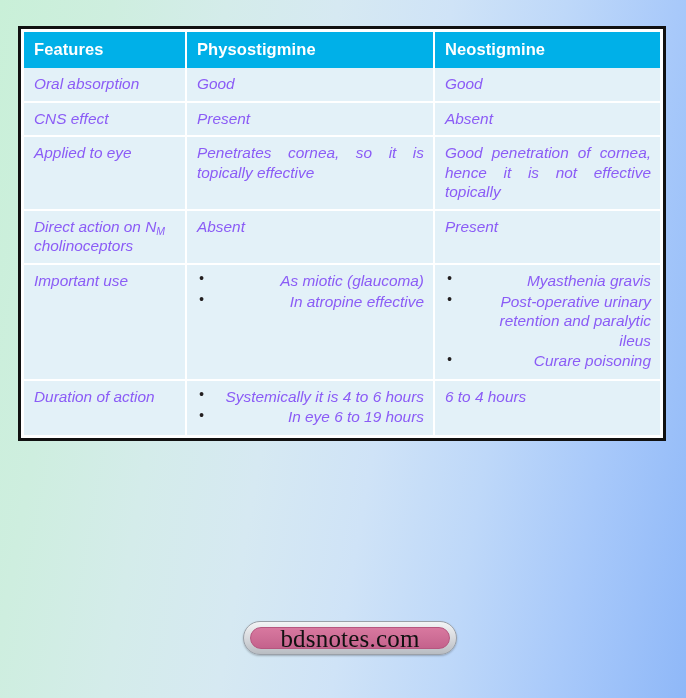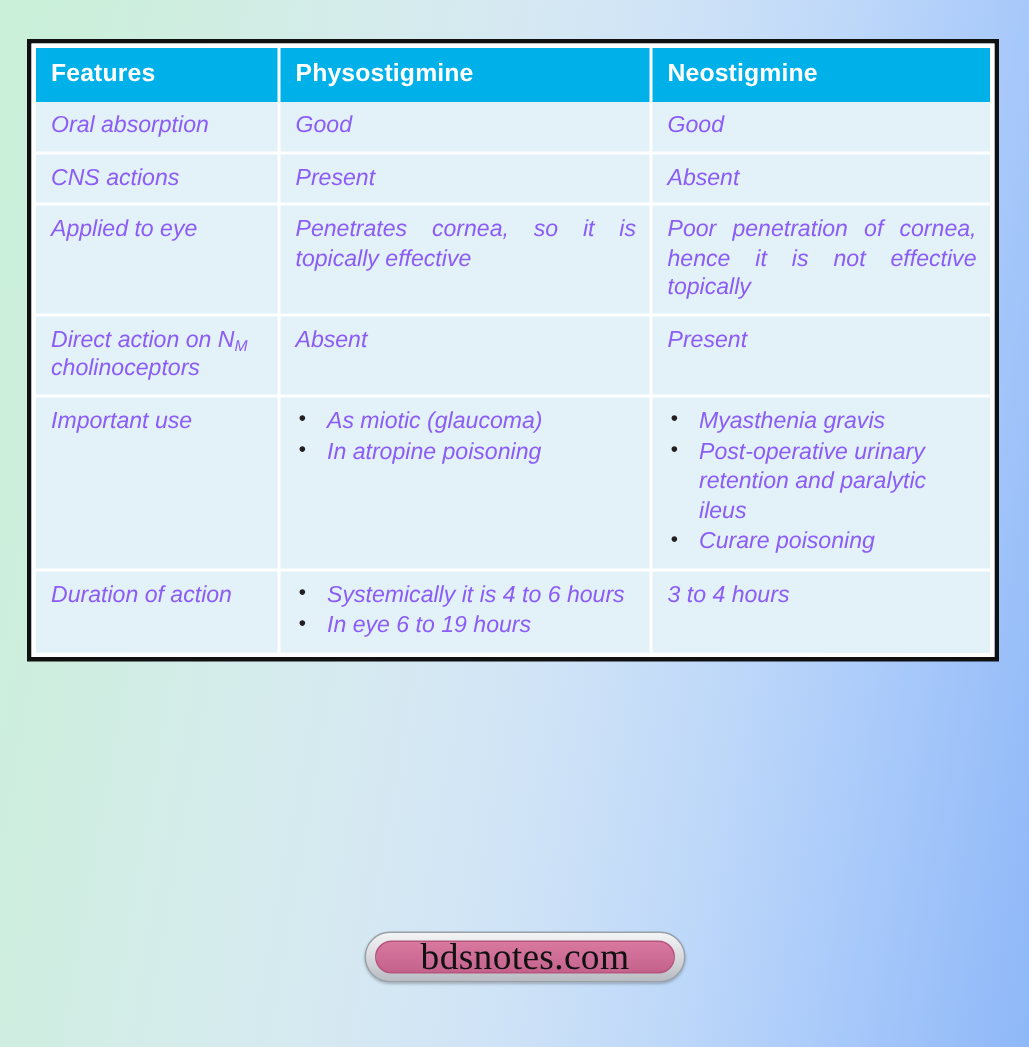--- a/index.html
+++ b/index.html
@@ -79,20 +79,21 @@
   }
   table.cmp tbody td:last-child { border-right: none; }
   table.cmp tbody tr:last-child td { border-bottom: none; }
 
   td.justify { text-align: justify; text-justify: inter-word; }
 
   ul.blist {
     list-style: none;
     margin: 0;
     padding: 0;
+    text-align: right;
   }
   ul.blist li {
     position: relative;
     padding-left: 21px;
     margin: 0 0 1px 0;
     line-height: 1.27;
   }
   ul.blist li::before {
     content: "\2022";
     position: absolute;
@@ -170,65 +171,65 @@
         </thead>
         <tbody>
 
           <tr>
             <td>Oral absorption</td>
             <td>Good</td>
             <td>Good</td>
           </tr>
 
           <tr>
-            <td>CNS actions</td>
+            <td>CNS effect</td>
             <td>Present</td>
             <td>Absent</td>
           </tr>
 
           <tr>
             <td>Applied to eye</td>
             <td class="justify">Penetrates cornea, so it is topically effective</td>
-            <td class="justify">Poor penetration of cornea, hence it is not effective topically</td>
+            <td class="justify">Good penetration of cornea, hence it is not effective topically</td>
           </tr>
 
           <tr>
             <td>Direct action on N<sub>M</sub> cholinoceptors</td>
             <td>Absent</td>
             <td>Present</td>
           </tr>
 
 
           <tr>
             <td>Important use</td>
             <td>
               <ul class="blist">
                   <li>As miotic (glaucoma)</li>
-                  <li>In atropine poisoning</li>
+                  <li>In atropine effective</li>
                 </ul>
             </td>
             <td>
               <ul class="blist">
                   <li>Myasthenia gravis</li>
                   <li>Post-operative urinary retention and paralytic ileus</li>
                   <li>Curare poisoning</li>
                 </ul>
             </td>
           </tr>
 
 
           <tr>
             <td>Duration of action</td>
             <td>
               <ul class="blist">
                   <li>Systemically it is 4 to 6 hours</li>
                   <li>In eye 6 to 19 hours</li>
                 </ul>
             </td>
-            <td>3 to 4 hours</td>
+            <td>6 to 4 hours</td>
           </tr>
 
         </tbody>
       </table>
     </div>
   </div>
 
   <div class="wm-wrap">
     <div class="wm-outer"></div>
     <div class="wm-inner">

